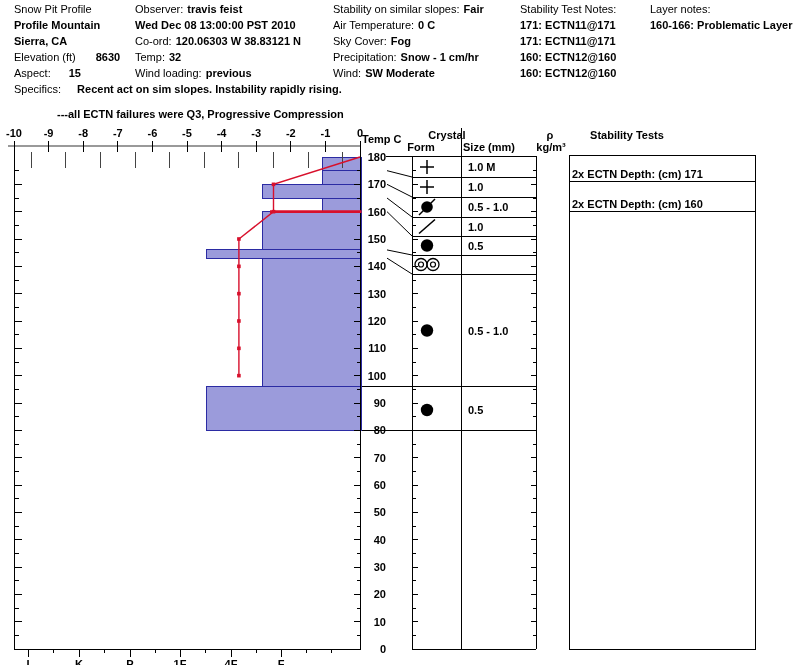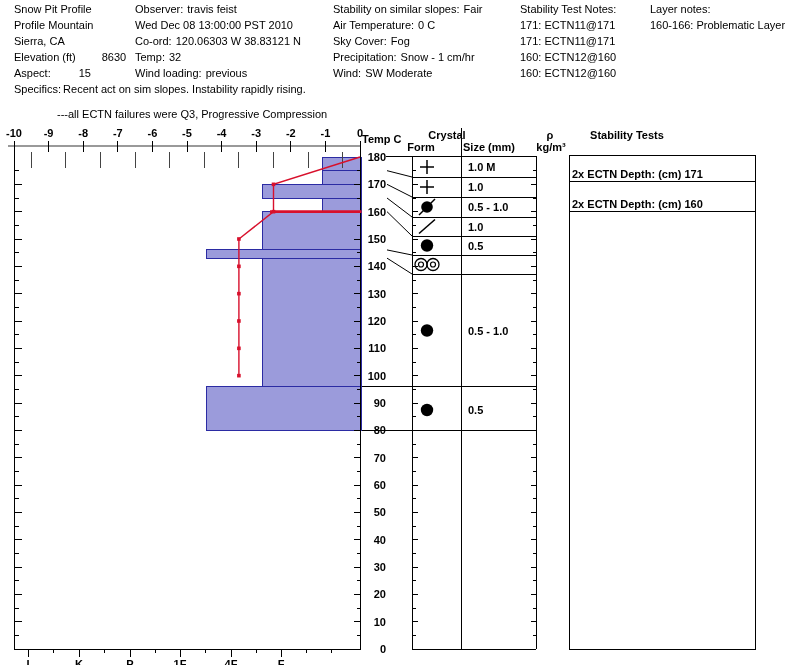--- a/index.html
+++ b/index.html
@@ -1,21 +1,21 @@
 <!DOCTYPE html>
 <html><head>
 <meta charset="utf-8">
 <style>
   html,body{margin:0;padding:0;background:#fff;}
   #page{position:relative;width:800px;height:665px;background:#fff;overflow:hidden;
         font-family:"Liberation Sans",sans-serif;font-size:11px;color:#000;}
   .line{position:absolute;white-space:nowrap;line-height:13px;}
   .lbl{margin-right:4px;text-align:center;}
-  .b{font-weight:normal;}
-  .gap8{margin-left:22px;} .gap14{margin-left:24px;}
+  .b{font-weight:bold;}
+  .gap8{margin-left:16px;} .gap14{margin-left:14px;}
   #chart-wrap{position:absolute;left:0;top:16px;width:800px;height:665px;}
   svg text{font-family:"Liberation Sans",sans-serif;}
 </style>
 </head>
 <body>
 
 <div id="page">
 
   <div id="chart-wrap">
     <svg id="chart-svg" width="800" height="665">
@@ -352,17 +352,17 @@
   <div class="line" style="left:520px;top:3px">Stability Test Notes:</div>
   <div class="line b" style="left:520px;top:19px">171: ECTN11@171</div>
   <div class="line b" style="left:520px;top:35px">171: ECTN11@171</div>
   <div class="line b" style="left:520px;top:51px">160: ECTN12@160</div>
   <div class="line b" style="left:520px;top:67px">160: ECTN12@160</div>
 
   <div class="line" style="left:650px;top:3px">Layer notes:</div>
   <div class="line b" style="left:650px;top:19px">160-166: Problematic Layer</div>
 
   <div class="line" style="left:14px;top:83px">
-    <span style="margin-right:2px">Specifics:</span><span class="b">Recent act on sim slopes. Instability rapidly rising.</span>
+    <span style="margin-right:16px">Specifics:</span><span class="b">Recent act on sim slopes. Instability rapidly rising.</span>
   </div>
   <div class="line b" style="left:57px;top:108px">---all ECTN failures were Q3, Progressive Compression</div>
 
 </div>
 
 </body></html>

